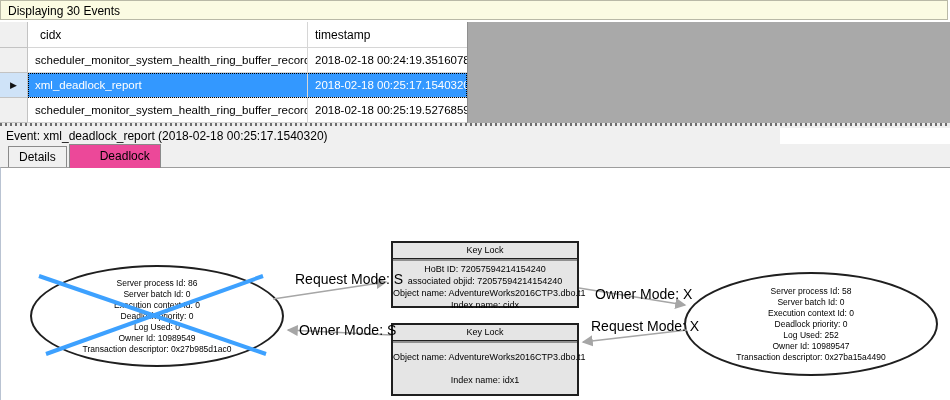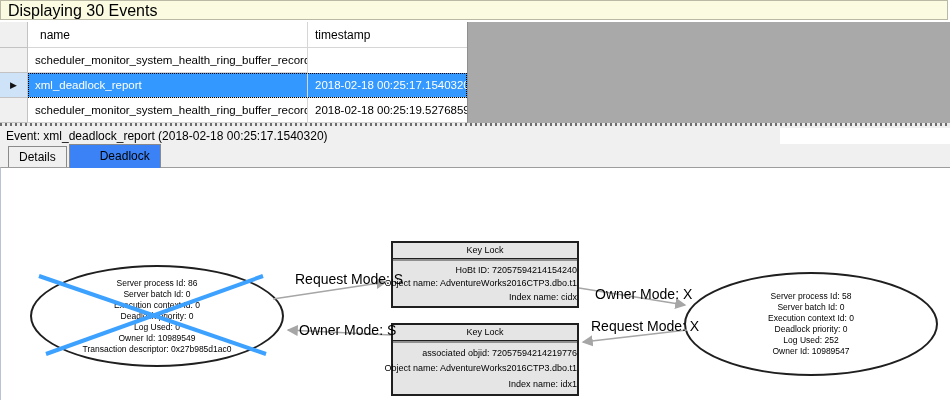--- a/index.html
+++ b/index.html
@@ -5,21 +5,21 @@
   html,body{margin:0;padding:0;background:#fff;}
   #app{
     position:relative;width:950px;height:400px;overflow:hidden;
     font-family:"Liberation Sans","DejaVu Sans",sans-serif;
     color:#000;background:#fff;
   }
   
   .banner{
     position:absolute;left:0;top:0;width:948px;height:20px;
     background:#fbfbe2;border:1px solid #b9b9a6;
-    font-size:16px;line-height:20px;padding-left:7px;box-sizing:border-box;
+    font-size:12px;line-height:20px;padding-left:7px;box-sizing:border-box;
   }
   
   .grid{position:absolute;left:0;top:22px;width:950px;height:101px;background:#a9a9a9;}
   .table{position:absolute;left:0;top:0;width:468px;height:101px;background:#fff;border-right:1px solid #8f8f8f;box-sizing:border-box;}
   .hrow,.drow{display:flex;width:100%;}
   .hrow{height:26px;}
   .drow{height:25px;}
   .rowhdr{
     flex:0 0 28px;background:#f0f0f0;border-right:1px solid #c3c3c3;border-bottom:1px solid #c3c3c3;
     box-sizing:border-box;display:flex;align-items:center;justify-content:center;
@@ -38,71 +38,72 @@
   .splitter{position:absolute;left:0;top:123px;width:950px;height:5px;background:#f0f0f0;}
   .splitter .grip{height:3px;background:repeating-linear-gradient(90deg,#6d6d6d 0 2px,#ececec 2px 5px);}
   
   .event-line{position:absolute;left:0;top:128px;width:780px;height:16px;background:#f0f0f0;font-size:12px;line-height:16px;padding-left:6px;box-sizing:border-box;}
   
   .tabstrip{position:absolute;left:0;top:144px;width:950px;height:23px;background:#f0f0f0;display:flex;align-items:flex-end;padding-left:8px;box-sizing:border-box;}
   .tab{
     font-size:12px;padding:2px 10px 2px 10px;border:1px solid #8a8a8a;border-bottom:none;
     background:#f0f0f0;margin-right:2px;position:relative;z-index:1;height:16px;line-height:16px;
   }
-  .tab.active{background:#3b82f6;z-index:3;height:19px;line-height:19px;margin-bottom:-1px;padding-left:30px;}
+  .tab.active{background:#ec4899;z-index:3;height:19px;line-height:19px;margin-bottom:-1px;padding-left:30px;}
   
   .panel{
     position:absolute;left:0;top:167px;width:950px;height:233px;background:#fff;
     border-top:1px solid #9d9d9d;border-left:1px solid #b9c3d2;box-sizing:border-box;
   }
   .proc{
     position:absolute;border:2px solid #1f1f1f;border-radius:50%;box-sizing:border-box;
     display:flex;flex-direction:column;align-items:center;justify-content:center;
     font-size:8.5px;line-height:11px;text-align:right;background:#fff;z-index:1;
   }
   .proc .nline{white-space:nowrap;}
   .proc1{left:29px;top:97px;width:254px;height:102px;}
   .proc2{left:683px;top:104px;width:254px;height:104px;}
   .lock{
     position:absolute;border:2px solid #1f1f1f;background:#e5e5e5;box-sizing:border-box;
     display:flex;flex-direction:column;z-index:1;
   }
   .lock1{left:390px;top:73px;width:188px;height:67px;}
   .lock2{left:390px;top:155px;width:188px;height:73px;}
   .lock-title{flex:0 0 15px;font-size:9px;line-height:15px;text-align:center;border-bottom:1px solid #1f1f1f;}
-  .lock-body{flex:1;display:flex;flex-direction:column;justify-content:space-around;padding:2px 0;border-top:2px solid #8f8f8f;align-items:flex-end;}
+  .lock-body{flex:1;display:flex;flex-direction:column;justify-content:space-around;padding:2px 0;border-top:2px solid #8f8f8f;}
   .lock-body .nline{font-size:9px;line-height:12px;text-align:center;white-space:nowrap;}
   .edges-svg{position:absolute;left:0;top:0;width:950px;height:233px;z-index:2;pointer-events:none;}
   .edge-label{position:absolute;font-size:14px;white-space:nowrap;z-index:3;}
   .el1{left:294px;top:103px;}
   .el2{left:298px;top:154px;}
   .el3{left:594px;top:118px;}
   .el4{left:590px;top:150px;}
 </style>
 </head>
 <body>
 
 <div id="app">
 
   <div class="banner">Displaying 30 Events</div>
 
   <div class="grid">
     <div class="table">
       <div class="hrow">
         <div class="rowhdr"></div>
         <div class="cells">
-          <div class="cell cname">name</div>
+          <div class="cell cname">cidx</div>
           <div class="cell cts">timestamp</div>
         </div>
       </div>
 
       <div class="drow">
         <div class="rowhdr"></div>
         <div class="cells">
           <div class="cell cname">scheduler_monitor_system_health_ring_buffer_recorded</div>
+          <div class="cell cts">2018-02-18 00:24:19.3516078</div>
         </div>
       </div>
 
       <div class="drow selected">
         <div class="rowhdr">
           <span class="rowmark">▶</span>
         </div>
         <div class="cells">
           <div class="cell cname">xml_deadlock_report</div>
           <div class="cell cts">2018-02-18 00:25:17.1540320</div>
@@ -142,35 +143,36 @@
       <div class="nline">Transaction descriptor: 0x27b985d1ac0</div>
     </div>
 
     <div class="proc proc2">
       <div class="nline">Server process Id: 58</div>
       <div class="nline">Server batch Id: 0</div>
       <div class="nline">Execution context Id: 0</div>
       <div class="nline">Deadlock priority: 0</div>
       <div class="nline">Log Used: 252</div>
       <div class="nline">Owner Id: 10989547</div>
+      <div class="nline">Transaction descriptor: 0x27ba15a4490</div>
     </div>
 
     <div class="lock lock1">
       <div class="lock-title">Key Lock</div>
       <div class="lock-body">
         <div class="nline">HoBt ID: 72057594214154240</div>
+        <div class="nline">associated objid: 72057594214154240</div>
         <div class="nline">Object name: AdventureWorks2016CTP3.dbo.t1</div>
         <div class="nline">Index name: cidx</div>
       </div>
     </div>
 
     <div class="lock lock2">
       <div class="lock-title">Key Lock</div>
       <div class="lock-body">
-        <div class="nline">associated objid: 72057594214219776</div>
         <div class="nline">Object name: AdventureWorks2016CTP3.dbo.t1</div>
         <div class="nline">Index name: idx1</div>
       </div>
     </div>
 
     <svg class="edges-svg" viewBox="0 0 950 233" xmlns="http://www.w3.org/2000/svg">
       <defs>
         <marker id="arrow" markerWidth="9" markerHeight="8" refX="7" refY="4" orient="auto">
           <path d="M0,0 L8,4 L0,8 z" fill="#a6a6a6"></path>
         </marker>

